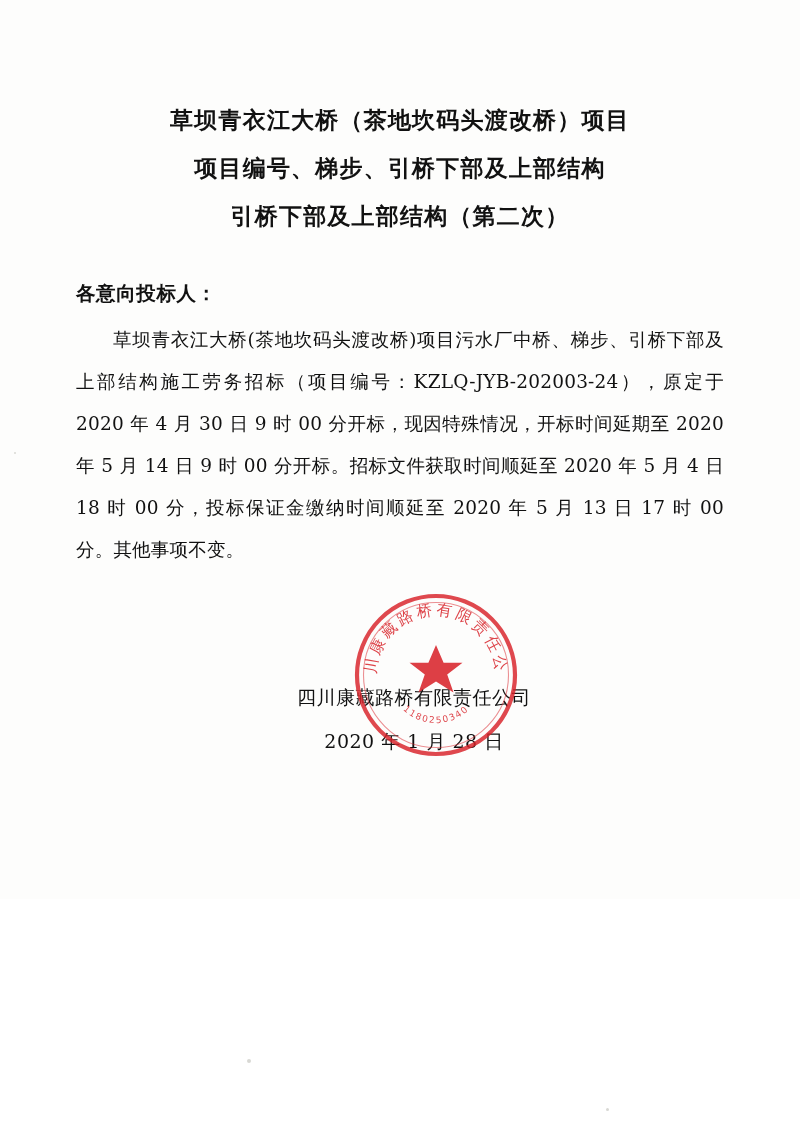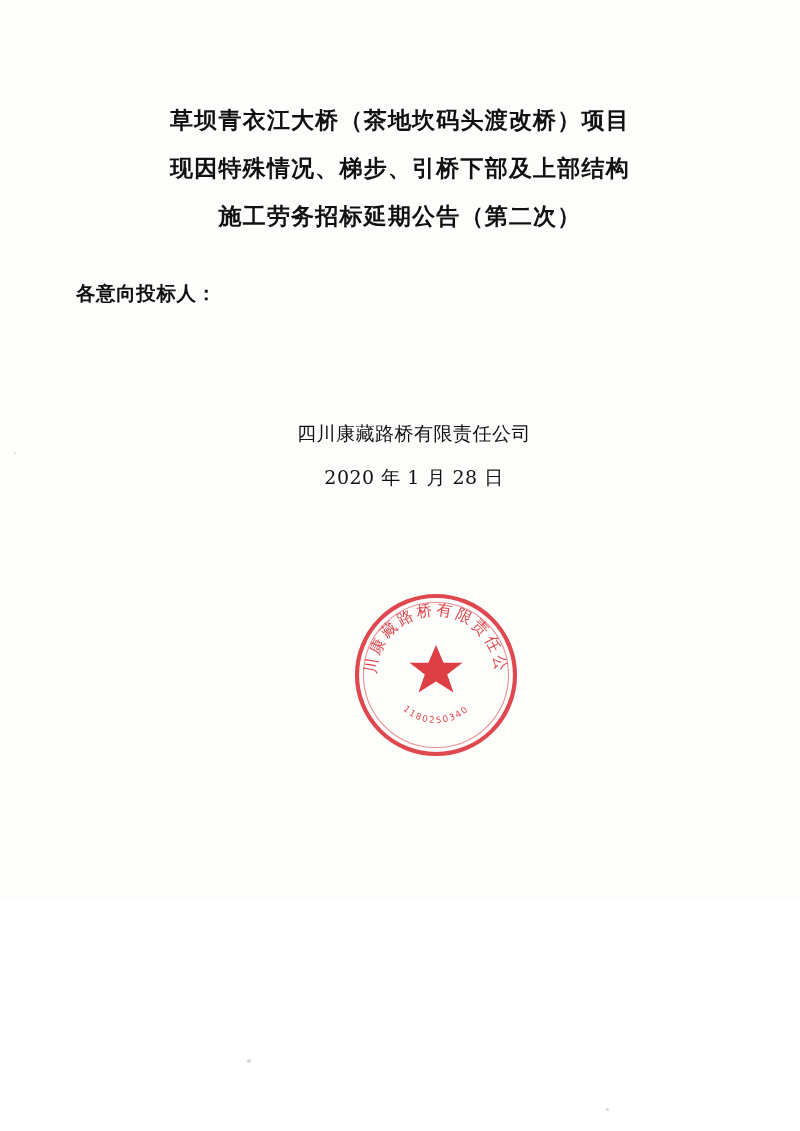--- a/index.html
+++ b/index.html
@@ -91,26 +91,27 @@
 </style>
 </head>
 <body>
 
 <div class="page">
 
   <div class="doc-body">
 
     <div class="title-block">
       <div class="title-line">草坝青衣江大桥（茶地坎码头渡改桥）项目</div>
-      <div class="title-line">现因特殊情况、梯步、引桥下部及上部结构</div>
-      <div class="title-line">施工劳务招标延期公告（第二次）</div>
+      <div class="title-line">项目编号、梯步、引桥下部及上部结构</div>
+      <div class="title-line">引桥下部及上部结构（第二次）</div>
     </div>
 
     <div class="salutation">各意向投标人：</div>
 
+    <div class="para">草坝青衣江大桥(茶地坎码头渡改桥)项目污水厂中桥、梯步、引桥下部及上部结构施工劳务招标（项目编号：KZLQ-JYB-202003-24），原定于 2020 年 4 月 30 日 9 时 00 分开标，现因特殊情况，开标时间延期至 2020 年 5 月 14 日 9 时 00 分开标。招标文件获取时间顺延至 2020 年 5 月 4 日 18 时 00 分，投标保证金缴纳时间顺延至 2020 年 5 月 13 日 17 时 00 分。其他事项不变。</div>
 
     <div class="signature-block">
       <div class="sig-indent">
         <div class="sig-line">四川康藏路桥有限责任公司</div>
         <div class="sig-line">2020 年 1 月 28 日</div>
       </div>
     </div>
 
   </div>
 

